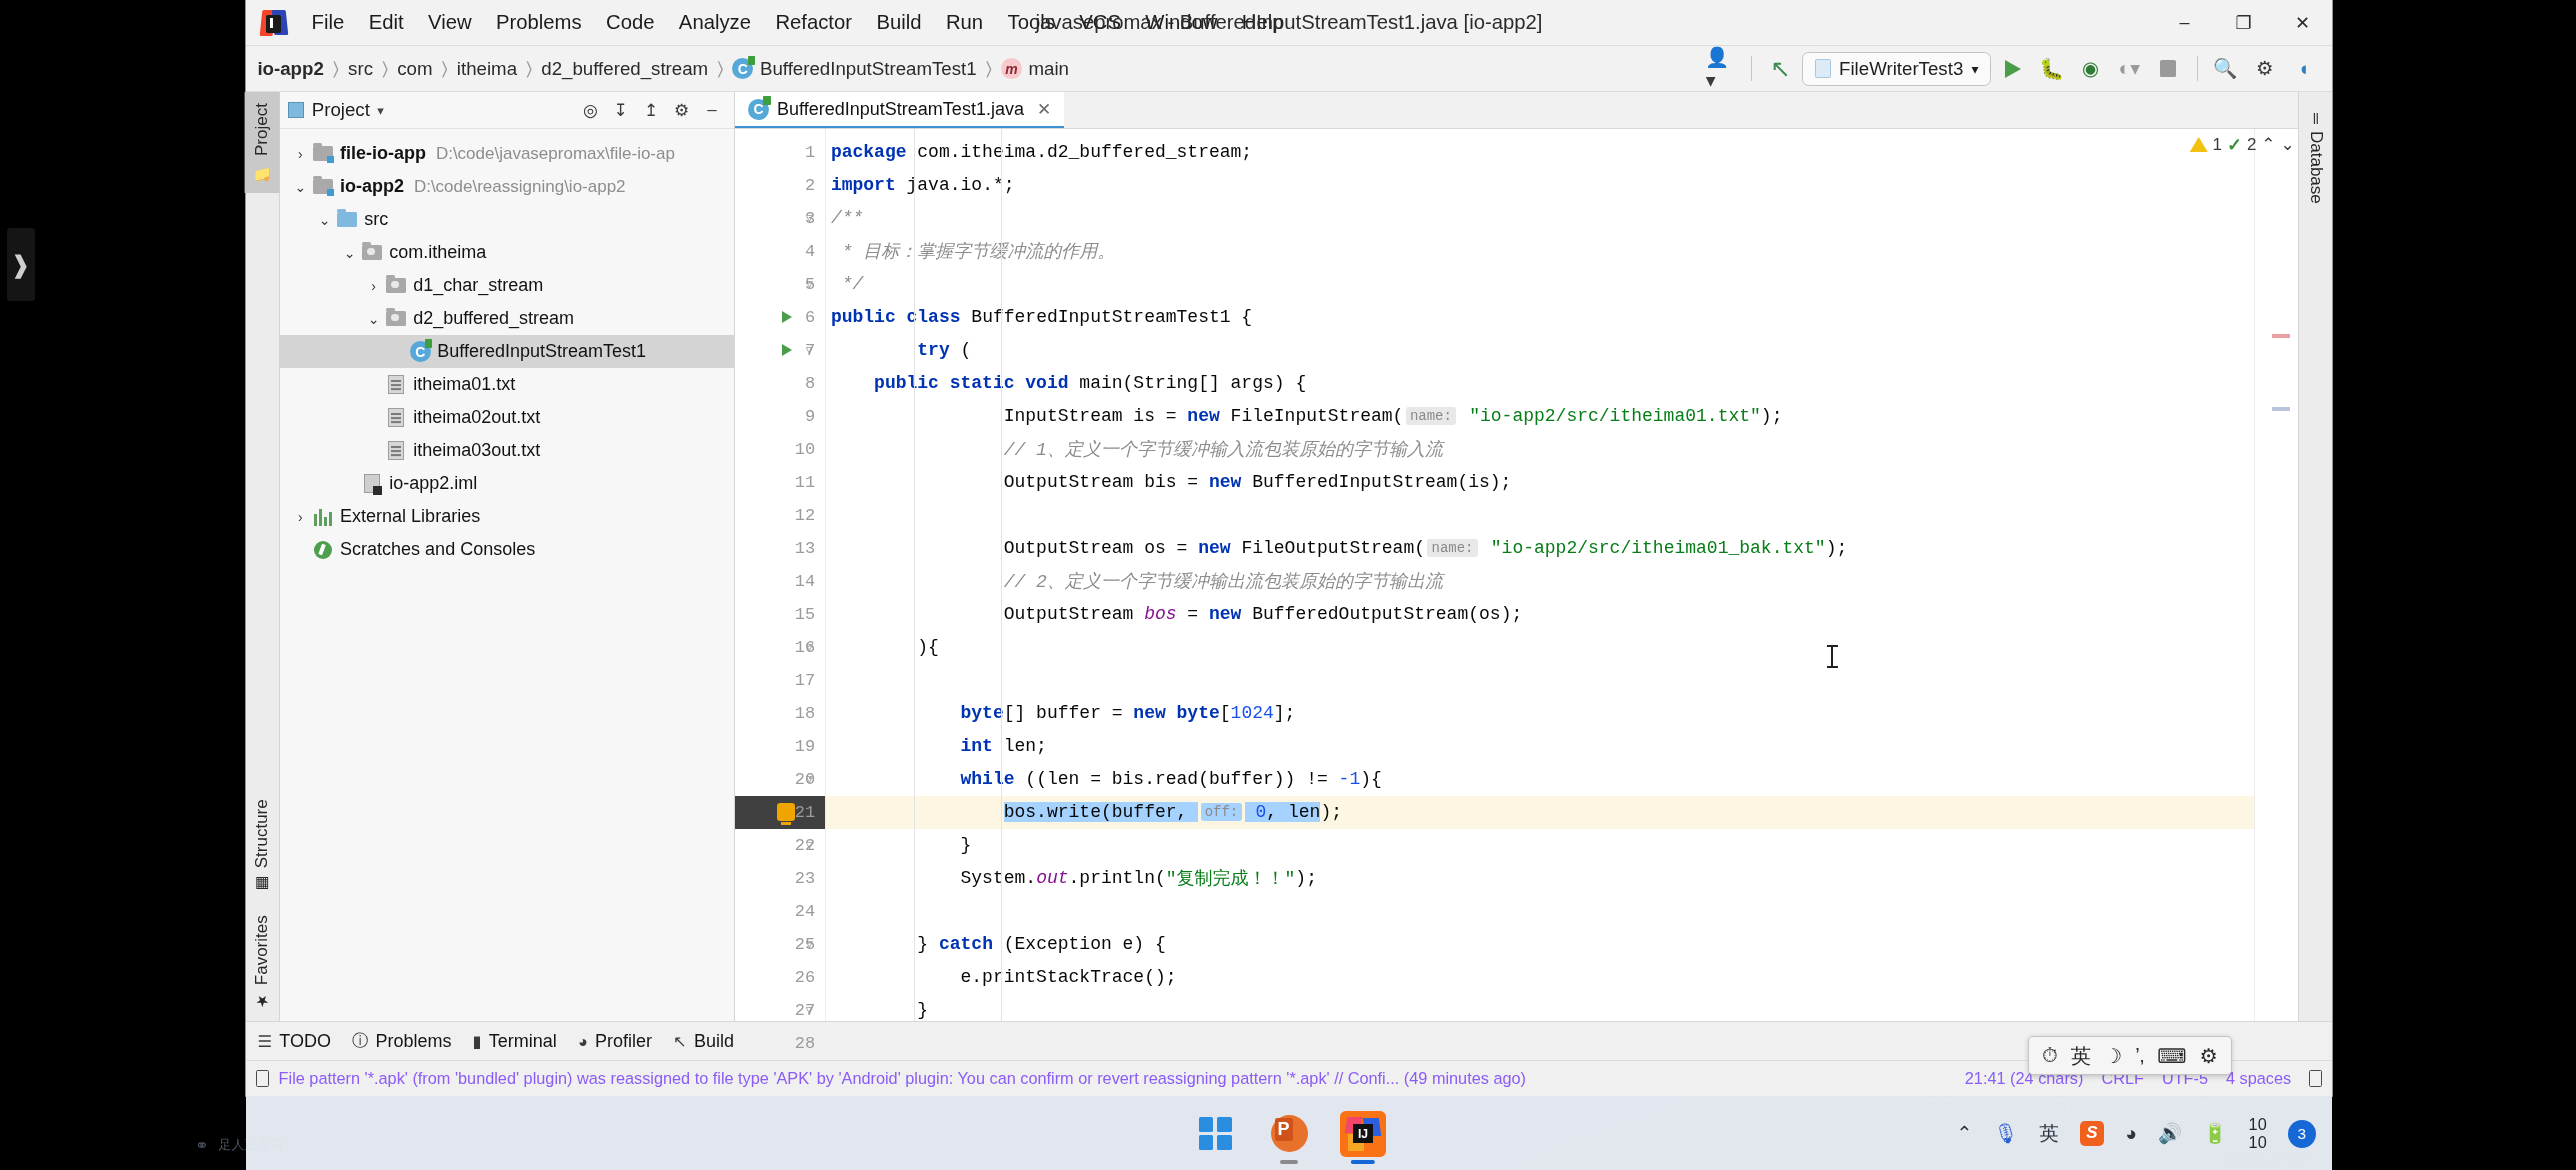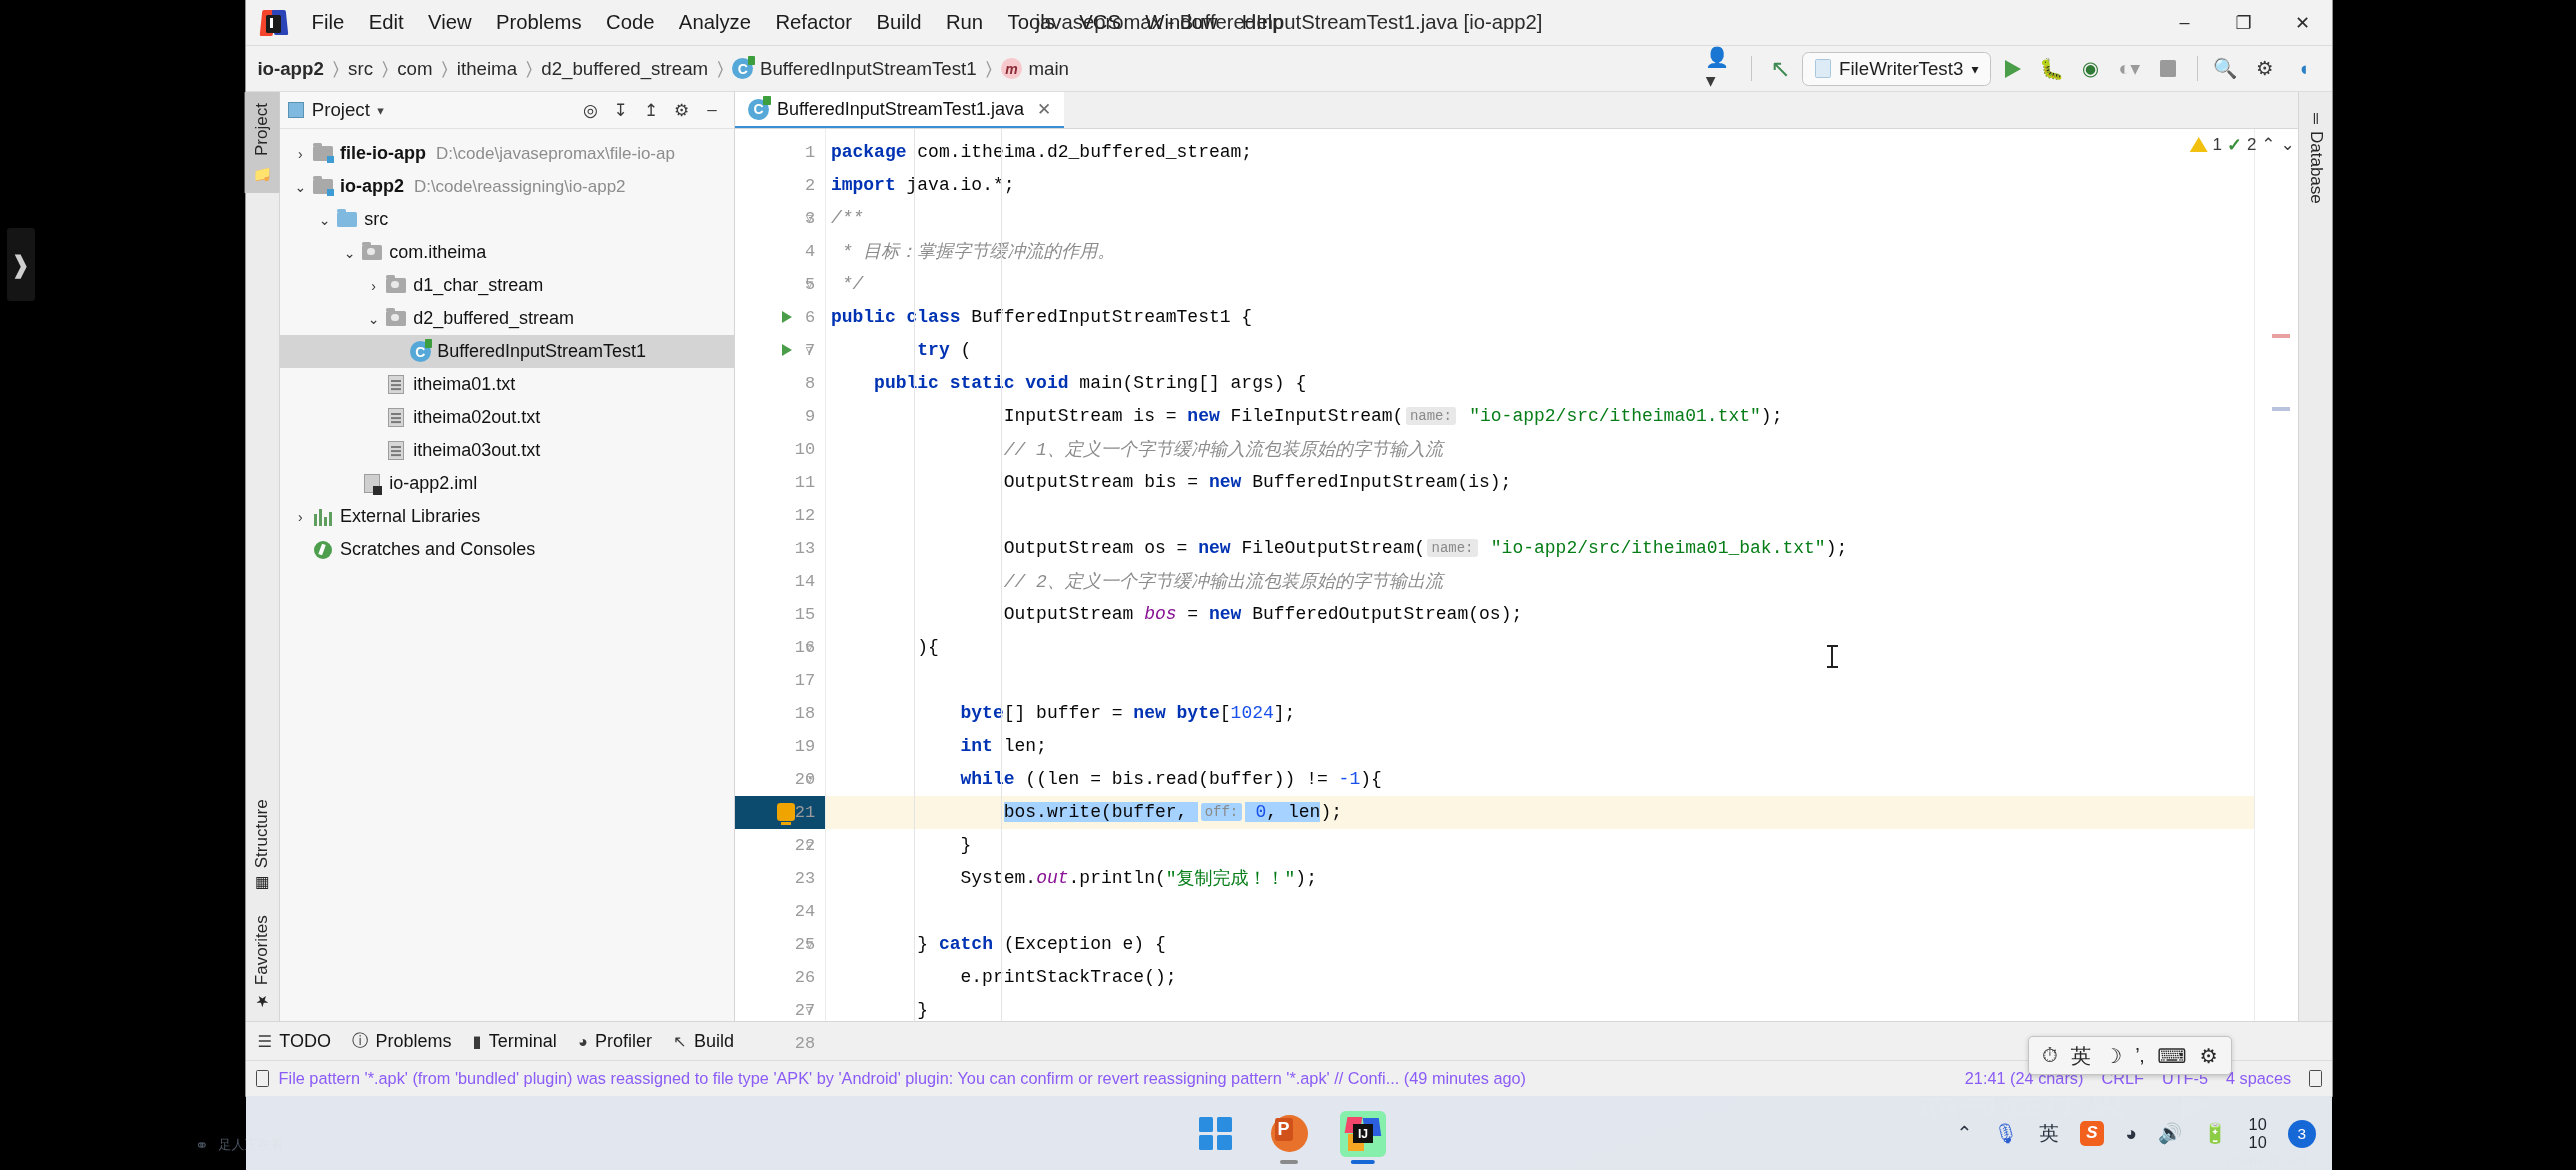--- a/index.html
+++ b/index.html
@@ -193,21 +193,21 @@
   }
   .etab .x { color:#6c6c6c; font-size: 17px; margin-left: 4.9px; }
   .editor-body { flex:1; display:flex; min-height:0; position:relative; background:#fff; }
 
   .gutter {
     width: 91px; background:#fff; border-right:0.8px solid #ececec;
     font-family: "Liberation Mono", monospace; font-size: 17px; color:#9b9b9b;
     padding-top: 6.5px; position:relative; flex:none;
   }
   .gline { height: 33px; display:flex; align-items:center; justify-content:flex-end; padding-right: 9.8px; position:relative; }
-  .gline.hl { background:#0c4a6e; }
+  .gline.hl { background:#404040; }
   .grun { position:absolute; left: 47px; width:0;height:0;
           border-left:10.6px solid #4a9e4a;border-top:6.5px solid transparent;border-bottom:6.5px solid transparent;}
   .gfold { position:absolute; left: 68px; width:13px;height:13px;color:#9c9c9c;font-size:12.2px;
            display:flex;align-items:center;justify-content:center; }
   .gbulb { position:absolute; left: 42px; width:18px;height:18px;border-radius:3.3px;background:#f0a400; }
   .gbulb::after{content:"";position:absolute;left:4.1px;bottom:-4.1px;width:9.8px;height:3.3px;background:#f0a400;}
 
   .code-area {
     flex:1; position:relative; overflow:hidden;
     font-family: "Liberation Mono", monospace; font-size: 18px;
@@ -274,21 +274,21 @@
   .ime-ico { font-size: 20.3px; color:#2a2a2a; display:flex; align-items:center; }
 
   
   .taskbar {
     position:absolute; left: 246px; bottom: 0; width: 2086px; height: 75px;
     background: rgba(226,231,238,.97);
     display:flex; align-items:center; justify-content:center; z-index: 30;
   }
   .tb-center { display:flex; align-items:center; gap: 28px; }
   .tb-app { width: 46px; height: 46px; position:relative; display:flex; align-items:center; justify-content:center; border-radius:5.7px;}
-  .tb-app.active { background:#86efac; }
+  .tb-app.active { background:#f97316; }
   .tb-app .dot { position:absolute; bottom:-7.3px; left:50%; transform:translateX(-50%); width: 18px; height: 4.1px; border-radius:2.4px; background:#8a8a8a; }
   .tb-app.active .dot { background:#1668d6; width: 24.4px; }
   .win-logo { display:grid; grid-template-columns: 1fr 1fr; grid-gap: 3.3px; width: 33px; height: 33px; }
   .win-logo i { background:#2b8de0; display:block; border-radius:1.6px; }
   .ppt { width:37px;height:37px;border-radius:50%;background:#e8722c;position:relative;}
   .ppt::after{content:"P";position:absolute;left:4.1px;top:3.3px;width:18px;height:23px;background:#d0511a;color:#fff;font-size:18px;font-weight:700;display:flex;align-items:center;justify-content:center;border-radius:2.4px;}
   .ij { width:34px;height:34px;position:relative; }
   .ij .p1{position:absolute;left:0;top:0;width:14.6px;height:16.3px;background:#f4456a;transform:skew(-10deg);}
   .ij .p2{position:absolute;right:0;top:1.6px;width:16.3px;height:18px;background:#2b5fe0;transform:skew(8deg);}
   .ij .p3{position:absolute;left:1.6px;bottom:0;width:16.3px;height:16.3px;background:#f5a623;}

